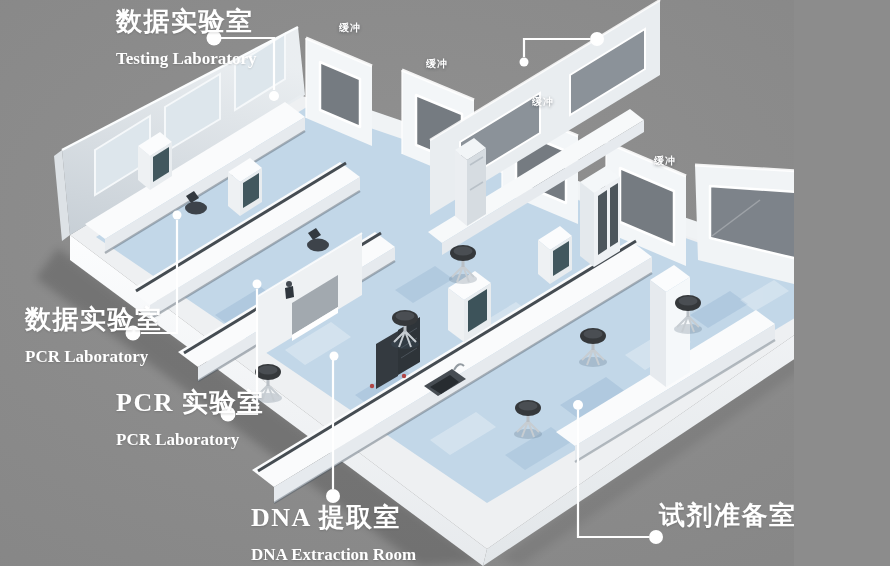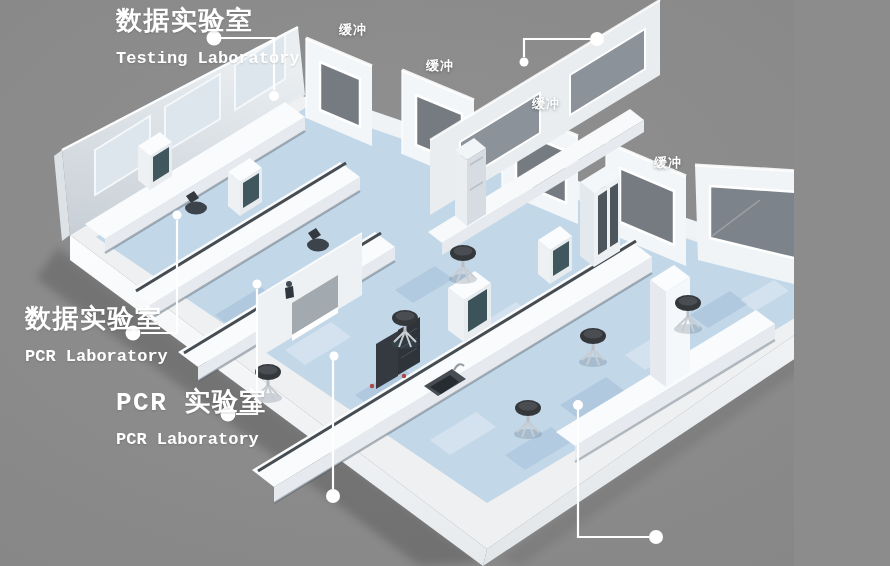--- a/index.html
+++ b/index.html
@@ -1,22 +1,22 @@
 <!DOCTYPE html>
 <html><head>
 <meta charset="utf-8">
 <style>
   html,body{margin:0;padding:0;background:#8c8c8c;}
   #stage{position:relative;width:794px;height:566px;overflow:hidden;
-         font-family:Liberation Mono, monospace;}
+         font-family:Liberation Serif, serif;}
   #scene{position:absolute;left:0;top:0;}
   .lbl{position:absolute;color:#fff;font-weight:bold;line-height:1.08;white-space:nowrap;}
   .lbl .zh{font-size:26px;letter-spacing:1.5px;text-shadow:0 1px 2px rgba(0,0,0,.15);}
   .lbl .en{font-size:17px;margin-top:14px;text-shadow:0 1px 2px rgba(0,0,0,.15);}
-  .buffer{position:absolute;color:#fff;font-weight:bold;font-size:13px;letter-spacing:1px;
+  .buffer{position:absolute;color:#fff;font-weight:bold;font-size:10px;letter-spacing:1px;
           text-shadow:0 1px 3px rgba(40,45,50,.45);}
   #lbl-testing{left:116px;top:8px;}
   #lbl-corridor{left:603px;top:9px;}
   #lbl-inspection{left:25px;top:306px;}
   #lbl-pcrlab{left:116px;top:389px;}
   #lbl-dna{left:251px;top:504px;}
   #lbl-reagent{left:659px;top:502px;}
   #buf1{left:339px;top:21px;}
   #buf2{left:426px;top:57px;}
   #buf3{left:532px;top:95px;}
@@ -315,21 +315,26 @@
 <div class="lbl" id="lbl-corridor">
 </div>
 <div class="lbl" id="lbl-inspection">
   <div class="zh">数据实验室</div>
   <div class="en">PCR Laboratory</div>
 </div>
 <div class="lbl" id="lbl-pcrlab">
   <div class="zh">PCR 实验室</div>
   <div class="en">PCR Laboratory</div>
 </div>
+<div class="lbl" id="lbl-dna">
+  <div class="zh">DNA 提取室</div>
+  <div class="en">DNA Extraction Room</div>
+</div>
 <div class="lbl" id="lbl-reagent">
+  <div class="zh">试剂准备室</div>
 </div>
 
 <div class="buffer" id="buf1">缓冲</div>
 <div class="buffer" id="buf2">缓冲</div>
 <div class="buffer" id="buf3">缓冲</div>
 <div class="buffer" id="buf4">缓冲</div>
 
 </div>
 
 </body></html>

